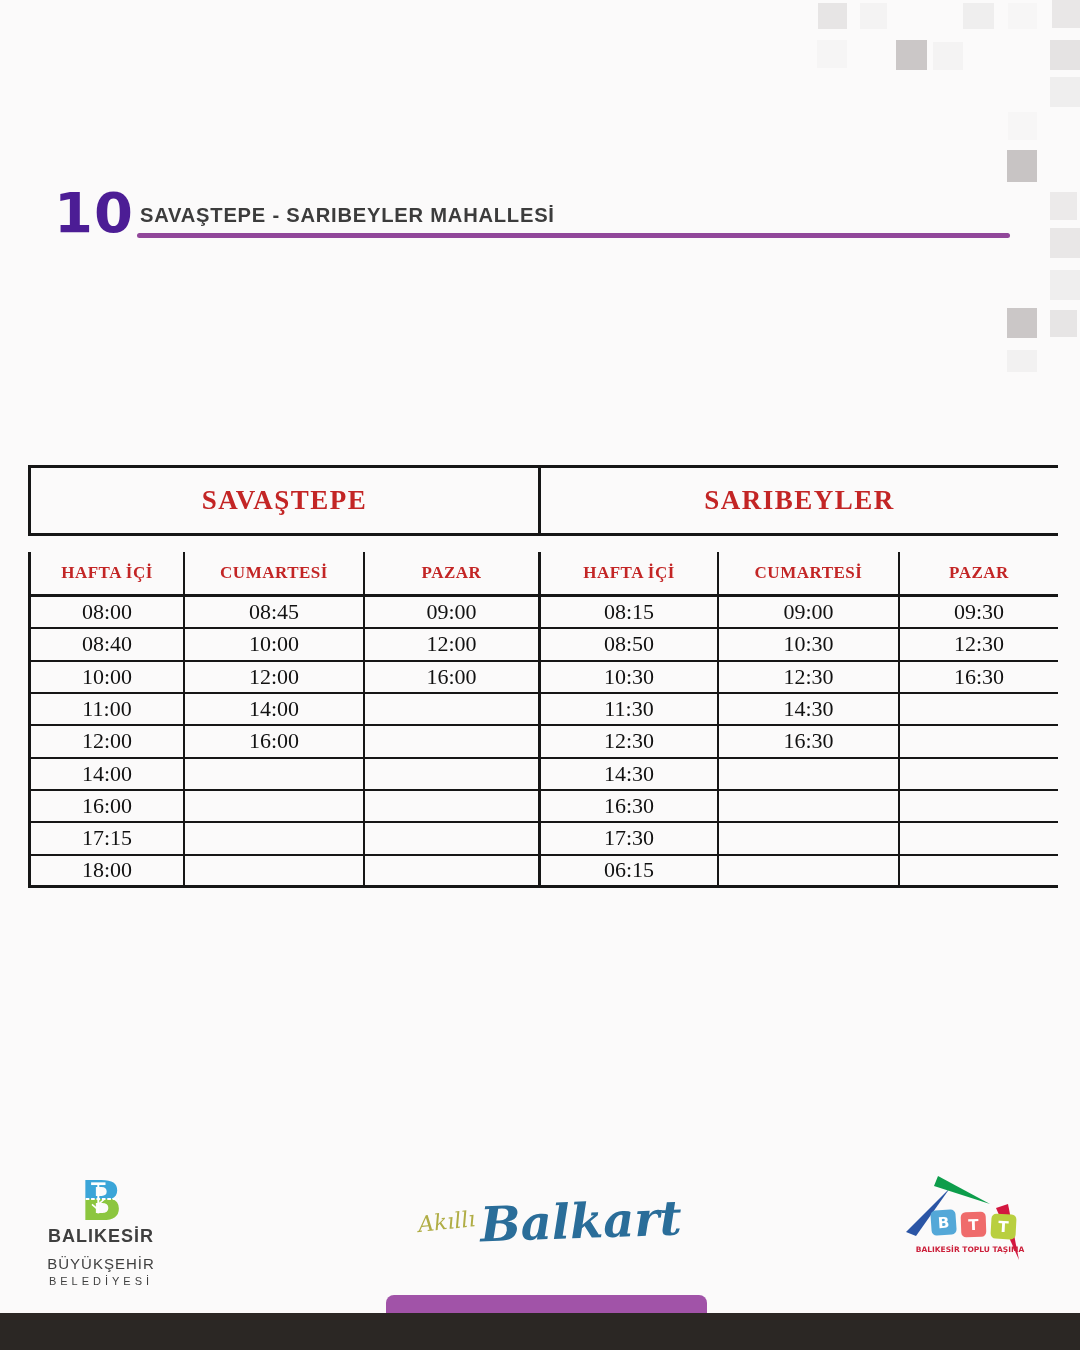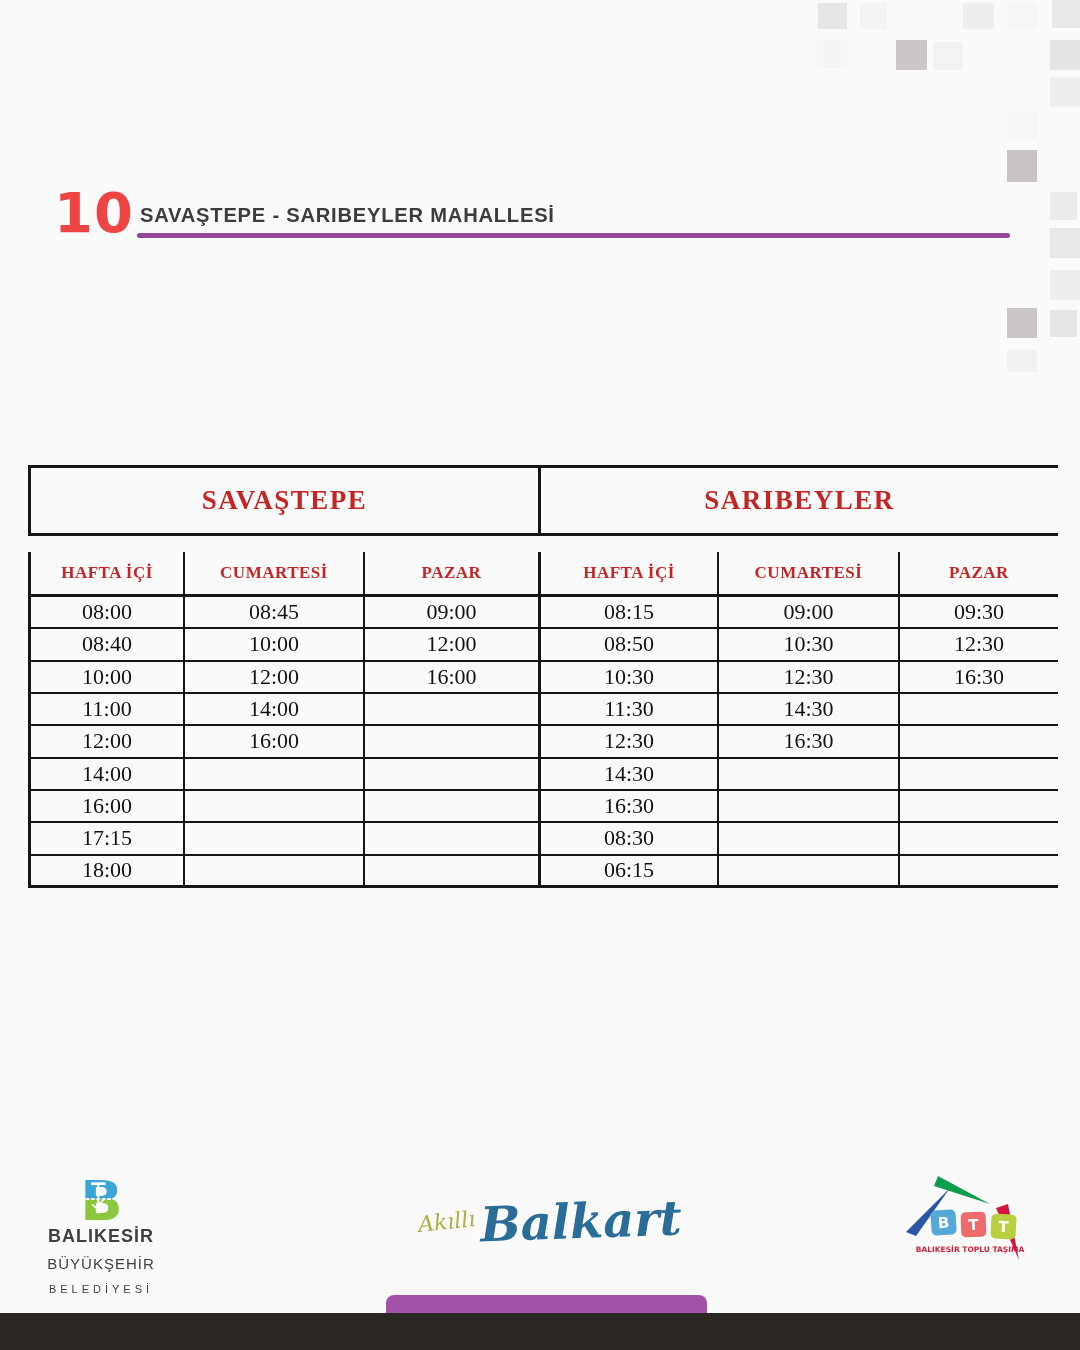--- a/index.html
+++ b/index.html
@@ -10,21 +10,21 @@
     background:#fbfafa;
     overflow:hidden;
     font-family:"Liberation Sans",sans-serif;
   }
   
   .decor-square{position:absolute;}
   
   .route-number{
     position:absolute;left:54px;top:180px;
     font-size:56px;font-weight:800;letter-spacing:1px;
-    color:#ef4444;
+    color:#4c1d95;
     font-family:"DejaVu Sans","Liberation Sans",sans-serif;
   }
   .route-title{
     position:absolute;left:140px;top:203px;
     font-size:21px;font-weight:600;letter-spacing:0.8px;
     color:#3c3c3c;
     transform:scaleX(0.96);transform-origin:left;
     white-space:nowrap;
   }
   .title-underline{
@@ -68,21 +68,21 @@
   }
   .time-cell.last-row{border-bottom:3px solid #161616;}
   
   .muni-logo{
     position:absolute;left:46px;top:1172px;width:110px;
     display:flex;flex-direction:column;align-items:center;
     color:#3f3f3f;
   }
   .muni-logo .l1{font-size:18px;font-weight:600;letter-spacing:1px;}
   .muni-logo .l2{font-size:15px;font-weight:500;letter-spacing:1px;margin-top:8px;}
-  .muni-logo .l3{font-size:11px;font-weight:500;letter-spacing:4px;margin-top:11px;}
+  .muni-logo .l3{font-size:11px;font-weight:500;letter-spacing:4px;margin-top:3px;}
   .balkart{
     position:absolute;left:410px;top:1195px;width:280px;height:85px;
     display:flex;align-items:flex-start;justify-content:center;
   }
   .balkart .pre{
     font-family:"DejaVu Serif",serif;font-style:italic;
     color:#b0ad45;font-size:22px;margin-top:14px;margin-right:4px;
     transform:rotate(-6deg);
   }
   .balkart .name{
@@ -180,21 +180,21 @@
       <div class="cell time-cell col5"></div>
       <div class="cell time-cell col0">16:00</div>
       <div class="cell time-cell col1"></div>
       <div class="cell time-cell col2"></div>
       <div class="cell time-cell col3">16:30</div>
       <div class="cell time-cell col4"></div>
       <div class="cell time-cell col5"></div>
       <div class="cell time-cell col0">17:15</div>
       <div class="cell time-cell col1"></div>
       <div class="cell time-cell col2"></div>
-      <div class="cell time-cell col3">08:30</div>
+      <div class="cell time-cell col3">17:30</div>
       <div class="cell time-cell col4"></div>
       <div class="cell time-cell col5"></div>
       <div class="cell time-cell col0 last-row">18:00</div>
       <div class="cell time-cell col1 last-row"></div>
       <div class="cell time-cell col2 last-row"></div>
       <div class="cell time-cell col3 last-row">06:15</div>
       <div class="cell time-cell col4 last-row"></div>
       <div class="cell time-cell col5 last-row"></div>
     </div>
 

